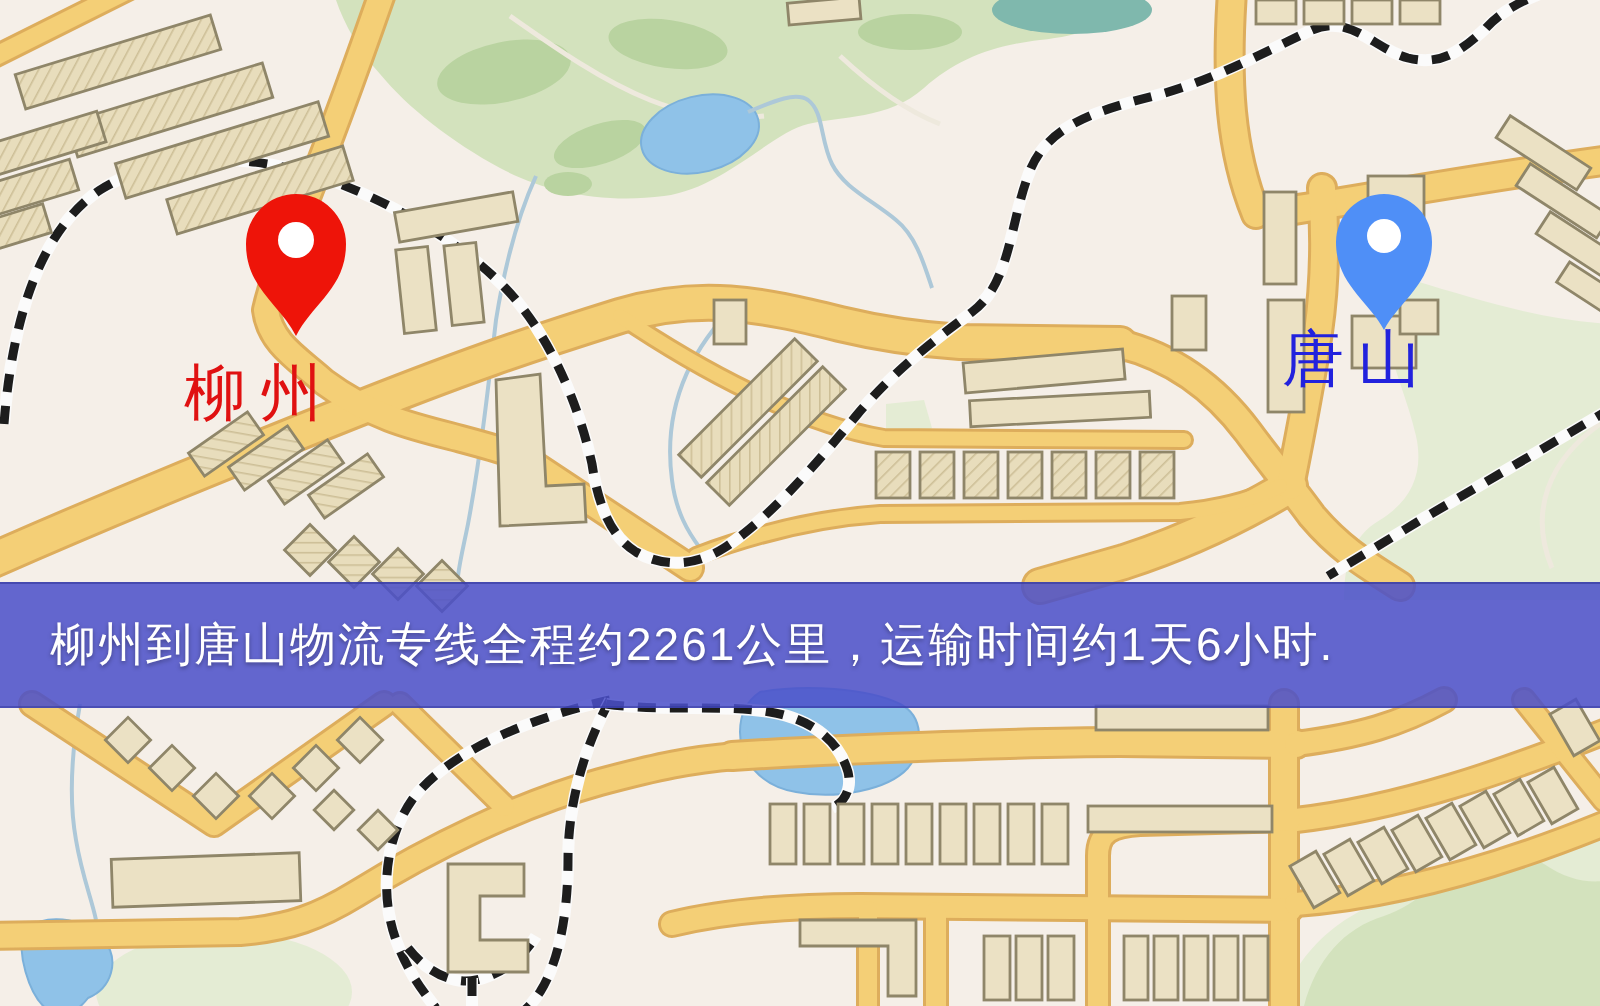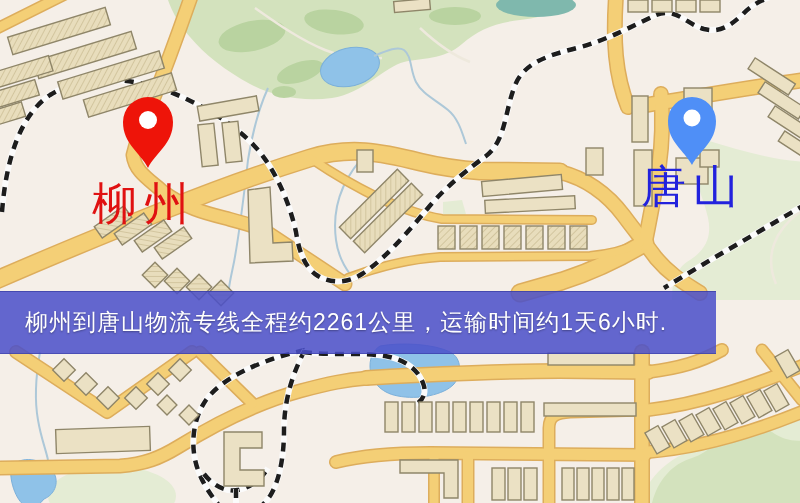--- a/index.html
+++ b/index.html
@@ -1,23 +1,23 @@
 <!DOCTYPE html>
 <html><head>
 <meta charset="utf-8">
 <style>
   html,body{margin:0;padding:0;background:#222;}
   .stage{position:relative;width:800px;height:503px;overflow:hidden;
          background:#f5efe8;font-family:"Liberation Sans",sans-serif;}
   .stage svg{position:absolute;left:0;top:0;}
-  .city-label{position:absolute;font-size:45px;line-height:1;letter-spacing:7px;
+  .city-label{position:absolute;font-size:31px;line-height:1;letter-spacing:7px;
               font-weight:500;white-space:nowrap;user-select:none;}
   .city-label.from{left:92px;top:181px;color:#e01111;}
   .city-label.to{left:641px;top:164px;color:#2222dd;}
-  .banner{position:absolute;left:0;top:291px;width:716px;height:61px;
+  .banner{position:absolute;left:0;top:291px;width:800px;height:61px;
           background:rgba(74,79,202,0.86);
           border-top:1px solid rgba(45,50,150,0.55);
           border-bottom:1px solid rgba(45,50,150,0.45);
           display:flex;align-items:center;}
   .banner span{color:#ffffff;font-size:23px;letter-spacing:1px;
                padding-left:25px;white-space:nowrap;
                text-shadow:0 1px 2px rgba(0,0,0,0.35);}
   
   .rc{fill:none;stroke:#ddad5c;stroke-linecap:round;stroke-linejoin:round;}
   .rf{fill:none;stroke:#f4cf76;stroke-linecap:round;stroke-linejoin:round;}

